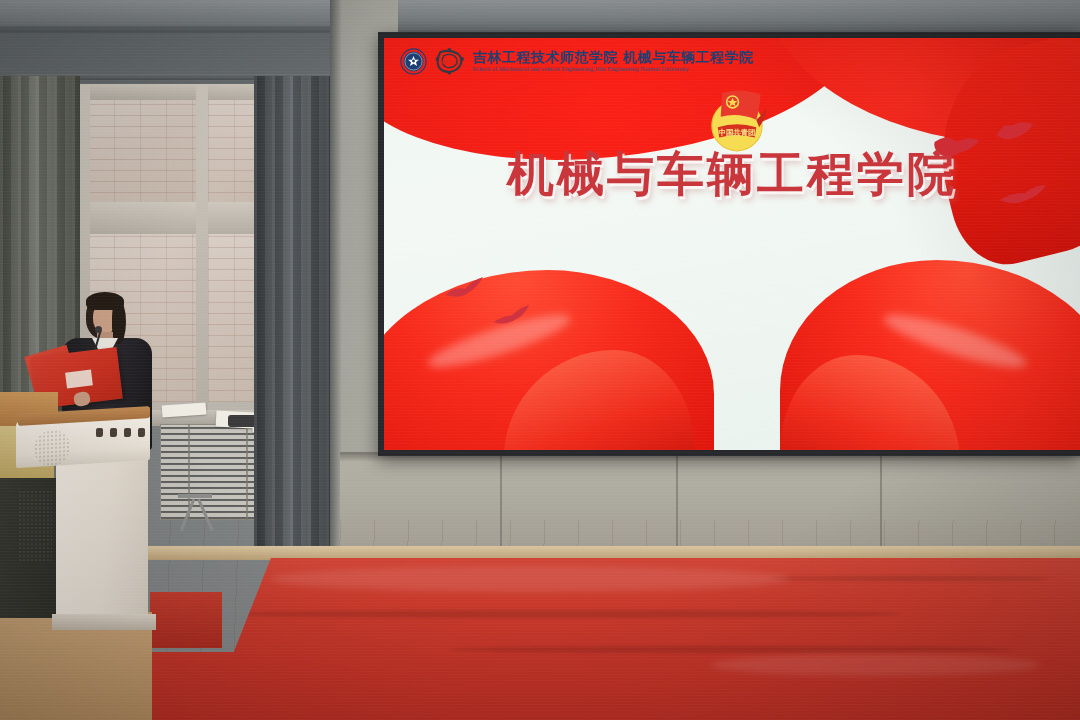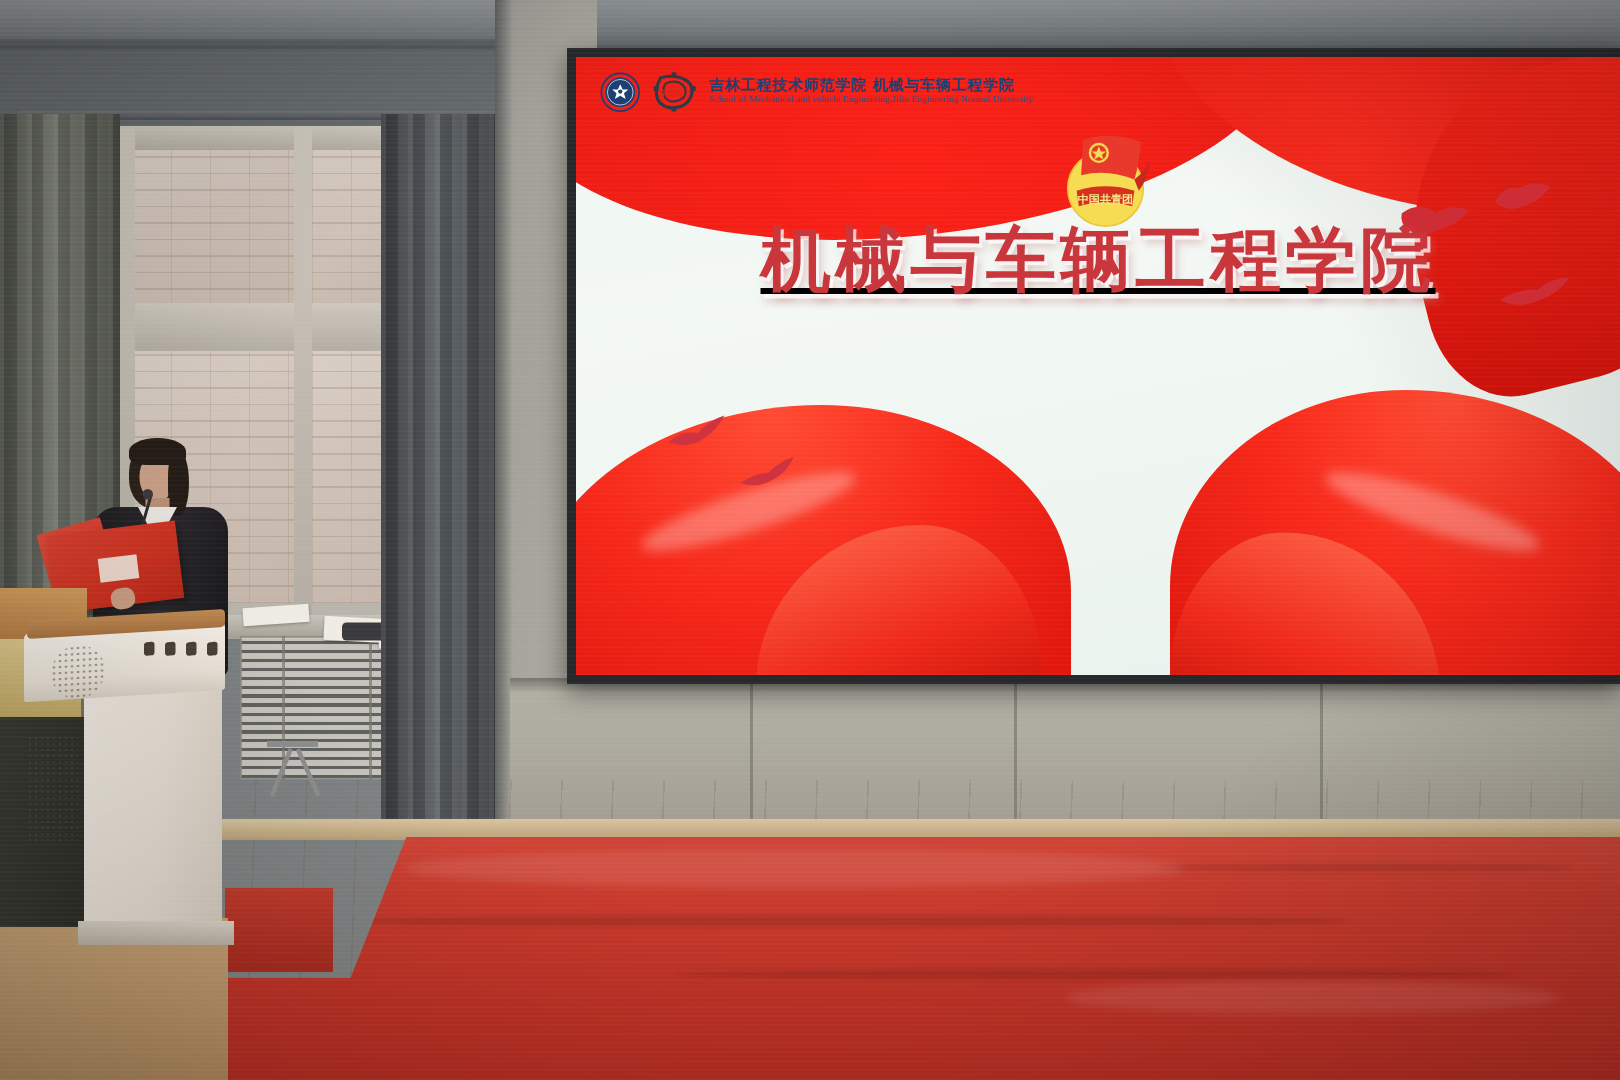--- a/index.html
+++ b/index.html
@@ -183,39 +183,39 @@
   .slide-header {
     position: absolute; left: 16px; top: 10px;
     display: flex; align-items: center; gap: 7px;
     z-index: 6;
   }
   .seal-logo { width: 27px; height: 27px; flex: 0 0 auto; }
   .smve-logo { width: 32px; height: 27px; flex: 0 0 auto; }
   .header-text { display: flex; flex-direction: column; line-height: 1.05; }
   .header-cn {
     font-family: "DejaVu Serif", serif;
-    font-size: 10px; font-weight: bold; color: #1e3f74;
+    font-size: 14px; font-weight: bold; color: #1e3f74;
     letter-spacing: .5px; white-space: nowrap;
   }
   .header-en {
     font-family: "Liberation Serif", serif;
     font-size: 6.2px; color: #2b4c80; letter-spacing: .1px; white-space: nowrap;
     margin-top: 1px;
   }
 
   
   .cyl-emblem { position: absolute; left: 316px; top: 46px; width: 74px; height: 70px; z-index: 6; }
 
   
   .bird { position: absolute; z-index: 5; }
 
   
   .title-wrap {
     position: absolute; left: 0; top: 112px; width: 696px;
-    text-align: center; z-index: 7; text-decoration: underline;
+    text-align: center; z-index: 7;
   }
   .title-line {
     font-family: "DejaVu Serif", serif;
     font-weight: bold;
     color: #c9373c;
     letter-spacing: 3px;
     line-height: 1.02;
     text-shadow: 2px 3px 0 rgba(255,255,255,.75), 3px 5px 6px rgba(190,120,120,.45);
   }
   .title-line.l1 { font-size: 47px; }

